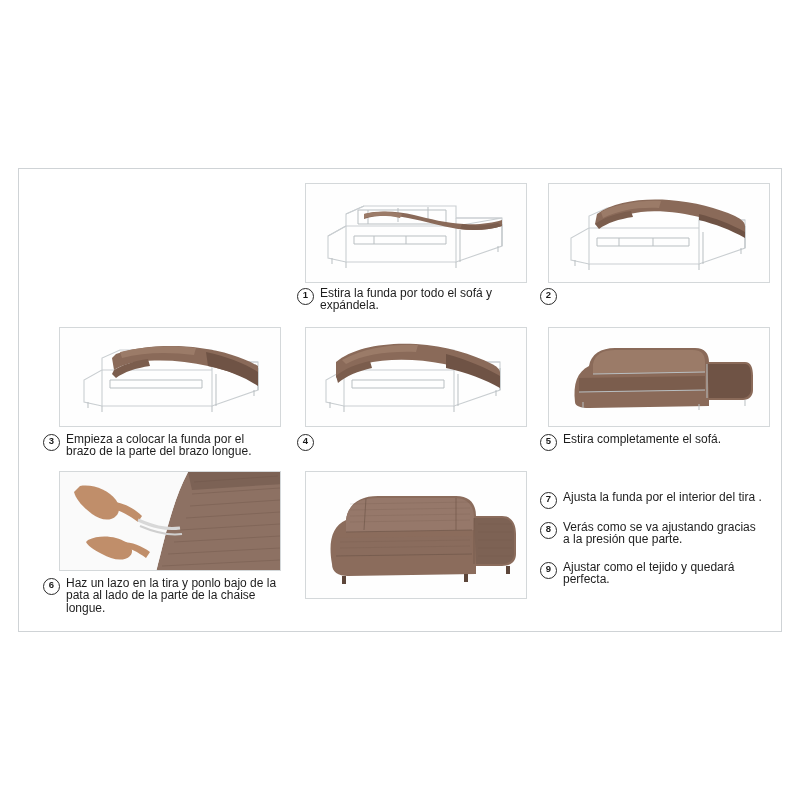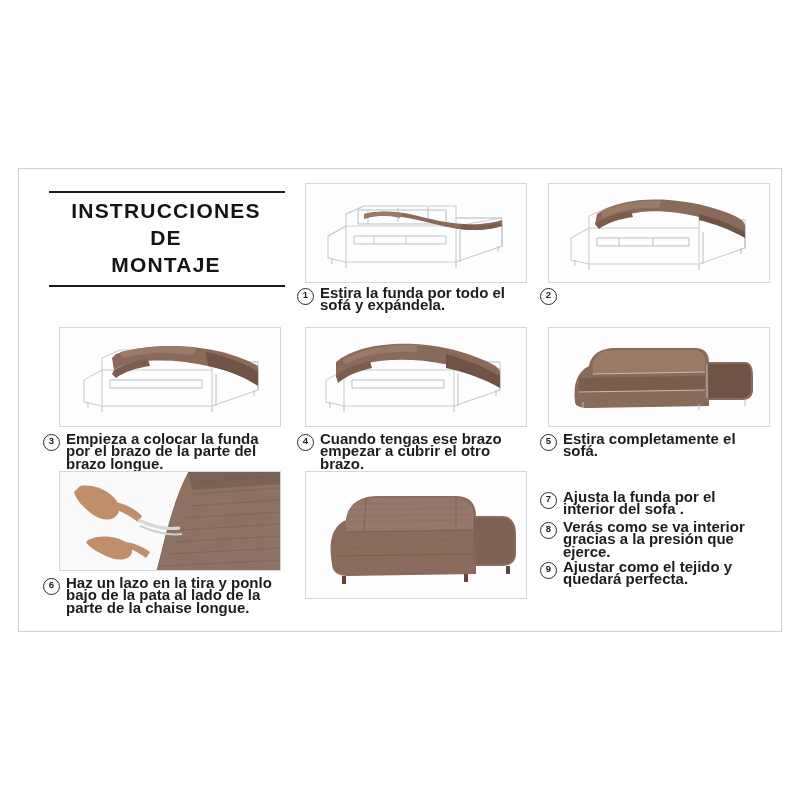--- a/index.html
+++ b/index.html
@@ -64,24 +64,23 @@
     background:#ffffff;
     border:1.4px solid #2a2a2a;
     color:#1a1a1a;
     font-size:9.5px;
     font-weight:bold;
     line-height:12.5px;
     text-align:center;
     margin-top:1px;
   }
   .cap{
-    font-size:15px;
+    font-size:12px;
     line-height:12.4px;
     color:#1d1d1d;
-    font-weight:bold;
   }
 
   
   svg{display:block;}
   .ln{fill:none;stroke:#c9ced1;stroke-width:1.1;}
   .ln2{fill:none;stroke:#b9bfc2;stroke-width:1;}
   .cloth-a{fill:#8a6a59;}
   .cloth-b{fill:#7b5d4d;}
   .cloth-c{fill:#9b7b68;}
   .cloth-d{fill:#6f5345;}
@@ -90,29 +89,20 @@
   .photo-bg{fill:#f2f2f2;}
 
   .tex{fill:#8b6c5c;}
 </style>
 </head>
 <body>
 
 <div class="sheet">
   <div class="frame">
 
-    <div class="title-block">
-      <div class="title-rule top"></div>
-      <div class="title-rule bot"></div>
-      <div class="title-text">
-        <div class="l1">INSTRUCCIONES</div>
-        <div class="l2">DE</div>
-        <div class="l3">MONTAJE</div>
-      </div>
-    </div>
 
     <div class="panel" style="left:286px;top:14px;width:222px;height:100px;">
       <svg width="222" height="100" viewBox="0 0 222 100">
 
         <path class="ln" d="M22 74 L22 52 L40 42 L40 30 L58 22 L150 22 L150 34 L196 34 L196 62 L150 78 L40 78 Z"></path>
         <path class="ln" d="M40 42 L150 42 M40 30 L58 22 M150 34 L196 34 M150 42 L196 34"></path>
         <path class="ln" d="M22 52 L40 42 M40 78 L40 42 M150 78 L150 34"></path>
         <path class="ln2" d="M62 40 L62 26 M92 38 L92 24 M122 36 L122 23"></path>
         <path class="ln2" d="M196 62 L196 40 M154 78 L154 46"></path>
 
@@ -177,21 +167,20 @@
 
         <path class="cloth-a" d="M30 34 C46 20 78 14 110 16 C140 18 166 26 186 36 C190 38 194 41 194 44 L194 58 C178 48 158 40 138 36 C112 31 82 30 58 36 C46 39 36 44 30 50 Z"></path>
         <path class="cloth-d" d="M140 26 C162 32 180 40 194 48 L194 60 C180 52 160 44 140 40 Z"></path>
         <path class="cloth-b" d="M30 48 C38 41 50 36 64 33 L66 40 C52 43 40 48 32 55 Z"></path>
         <path class="cloth-c" d="M36 32 C58 20 86 16 112 17 L110 24 C84 23 58 26 40 36 Z"></path>
         <path class="ln2" d="M24 74 L24 80 M38 78 L38 84 M148 78 L148 84 M190 62 L190 68"></path>
       </svg>
     </div>
     <div class="step" style="left:278px;top:264px;width:218px;">
       <div class="bullet">4</div>
-      <div class="cap">Cuando tengas ese brazo empezar a cubrir el otro brazo.</div>
     </div>
 
     <div class="panel" style="left:529px;top:158px;width:222px;height:100px;">
       <svg width="222" height="100" viewBox="0 0 222 100">
 
         <path class="cloth-a" d="M26 74 C24 56 28 44 40 38 C42 26 52 20 66 20 L146 20 C156 20 160 26 160 34 L196 34 C202 34 204 40 204 48 L204 62 C204 68 200 72 194 72 L160 72 L160 78 L40 80 C32 80 26 78 26 74 Z"></path>
         <path class="cloth-c" d="M44 36 C46 26 54 22 66 22 L144 22 C152 22 156 26 156 34 L156 44 L44 46 Z"></path>
         <path class="cloth-d" d="M158 36 L196 36 C200 36 202 40 202 48 L202 62 C202 66 198 70 194 70 L160 70 Z"></path>
         <path class="cloth-b" d="M30 50 L156 48 L156 62 L30 64 Z"></path>
         <path class="ln2" d="M44 46 L156 44 M30 64 L156 62 M158 36 L158 70"></path>
@@ -248,25 +237,25 @@
         </g>
 
         <path d="M36 104 L40 104 L40 112 L36 112 Z" fill="#5d463a"></path>
         <path d="M158 102 L162 102 L162 110 L158 110 Z" fill="#5d463a"></path>
         <path d="M200 94 L204 94 L204 102 L200 102 Z" fill="#5d463a"></path>
       </svg>
     </div>
 
     <div class="step" style="left:521px;top:322px;width:222px;">
       <div class="bullet">7</div>
-      <div class="cap">Ajusta la funda por el interior del sofa .</div>
+      <div class="cap">Ajusta la funda por el interior del tira .</div>
     </div>
     <div class="step" style="left:521px;top:352px;width:222px;">
       <div class="bullet">8</div>
-      <div class="cap">Verás como se va interior gracias a la presión que ejerce.</div>
+      <div class="cap">Verás como se va ajustando gracias a la presión que parte.</div>
     </div>
     <div class="step" style="left:521px;top:392px;width:228px;">
       <div class="bullet">9</div>
       <div class="cap">Ajustar como el tejido y quedará perfecta.</div>
     </div>
 
   </div>
 </div>
 
 </body></html>

